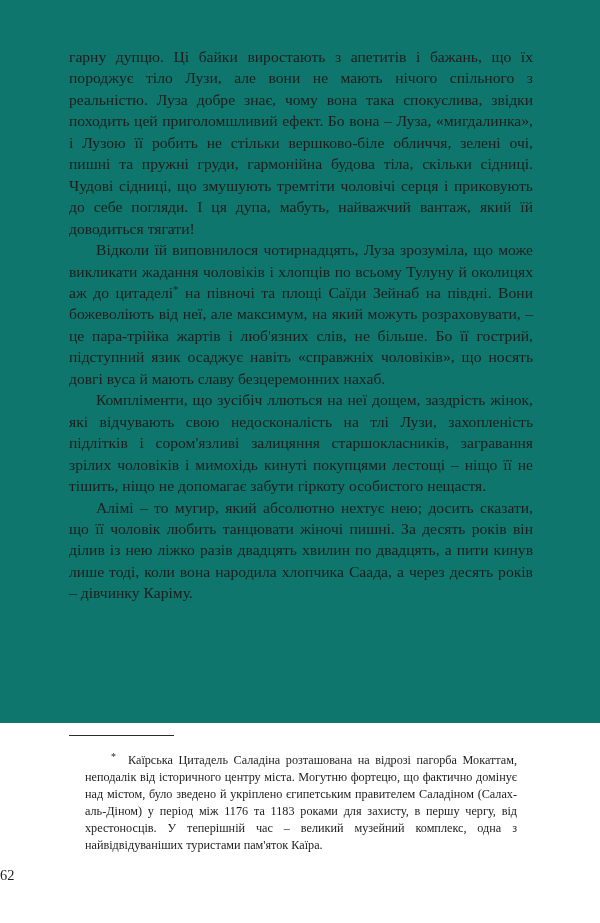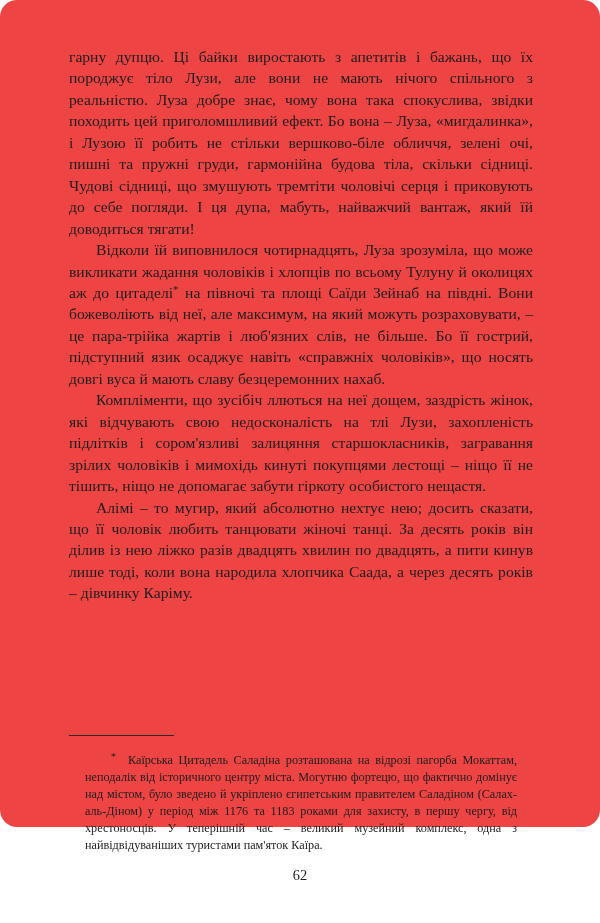--- a/index.html
+++ b/index.html
@@ -16,23 +16,22 @@
     font-family: "Liberation Serif", "DejaVu Serif", serif;
     color: #1d1d1d;
     -webkit-font-smoothing: antialiased;
   }
 
   .page {
     position: absolute;
     left: 0;
     top: 0;
     width: 600px;
-    height: 827px;
-    background: #ef4444;
-    border-radius: 17px;
+    height: 723px;
+    background: #0f766e;
   }
 
   
   .textblock {
     position: absolute;
     left: 69px;
     top: 46px;
     width: 464px;
   }
 
@@ -82,40 +81,39 @@
     line-height: 0;
     padding-right: 12px;
   }
 
   
   .folio {
     position: absolute;
     left: 0;
     top: 866px;
     width: 600px;
-    text-align: center;
     font-size: 14.4px;
     line-height: 18px;
     color: #1d1d1d;
   }
 </style>
 </head>
 <body>
 
 <div class="page">
 
   <div class="textblock">
 
     <p class="para first">гарну дупцю. Ці байки виростають з апетитів і бажань, що їх породжує тіло Лузи, але вони не мають нічого спільного з реальністю. Луза добре знає, чому вона така спокуслива, звідки походить цей приголомшливий ефект. Бо вона – Луза, «мигдалинка», і Лузою її робить не стільки вершково-біле обличчя, зелені очі, пишні та пружні груди, гармонійна будова тіла, скільки сідниці. Чудові сідниці, що змушують тремтіти чоловічі серця і приковують до себе погляди. І ця дупа, мабуть, найважчий вантаж, який їй доводиться тягати!</p>
 
     <p class="para"><span>Відколи їй виповнилося чотирнадцять, Луза зрозуміла, що може викликати жадання чоловіків і хлопців по всьому Тулуну й околицях аж до цитаделі</span><span class="fnref">*</span><span> на півночі та площі Саїди Зейнаб на півдні. Вони божеволіють від неї, але максимум, на який можуть розраховувати, – це пара-трійка жартів і люб'язних слів, не більше. Бо її гострий, підступний язик осаджує навіть «справжніх чоловіків», що носять довгі вуса й мають славу безцеремонних нахаб.</span></p>
 
     <p class="para">Компліменти, що зусібіч ллються на неї дощем, заздрість жінок, які відчувають свою недосконалість на тлі Лузи, захопленість підлітків і сором'язливі залицяння старшокласників, загравання зрілих чоловіків і мимохідь кинуті покупцями лестощі – ніщо її не тішить, ніщо не допомагає забути гіркоту особистого нещастя.</p>
 
-    <p class="para">Алімі – то мугир, який абсолютно нехтує нею; досить сказати, що її чоловік любить танцювати жіночі танці. За десять років він ділив із нею ліжко разів двадцять хвилин по двадцять, а пити кинув лише тоді, коли вона народила хлопчика Саада, а через десять років – дівчинку Каріму.</p>
+    <p class="para">Алімі – то мугир, який абсолютно нехтує нею; досить сказати, що її чоловік любить танцювати жіночі пишні. За десять років він ділив із нею ліжко разів двадцять хвилин по двадцять, а пити кинув лише тоді, коли вона народила хлопчика Саада, а через десять років – дівчинку Каріму.</p>
 
 
   </div>
 
   <div class="footnote">
     <div class="footnote-rule"></div>
     <p class="footnote-text"><span class="footnote-star">*</span><span>Каїрська Цитадель Саладіна розташована на відрозі пагорба Мокаттам, неподалік від історичного центру міста. Могутню фортецю, що фактично домінує над містом, було зведено й укріплено єгипетським правителем Саладіном (Салах-аль-Діном) у період між 1176 та 1183 роками для захисту, в першу чергу, від хрестоносців. У теперішній час – великий музейний комплекс, одна з найвідвідуваніших туристами пам'яток Каїра.</span></p>
   </div>
 
   <div class="folio">62</div>

